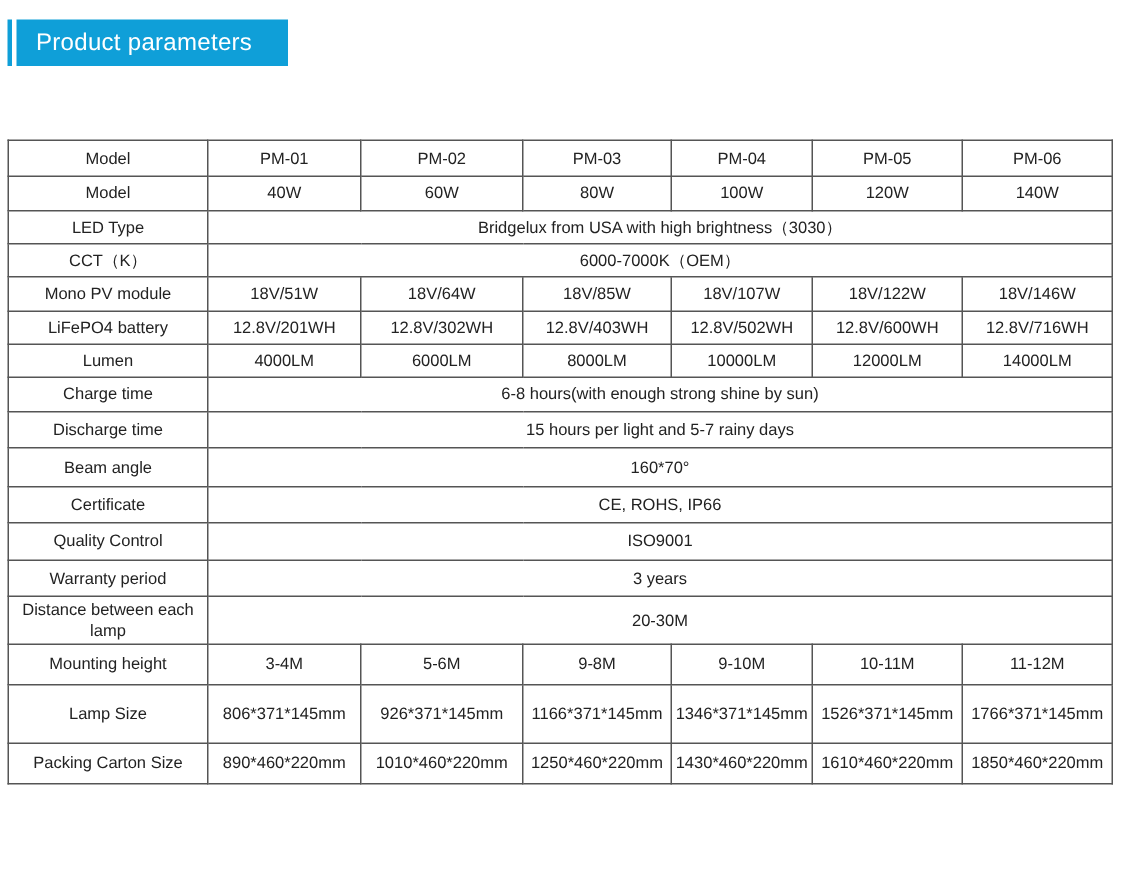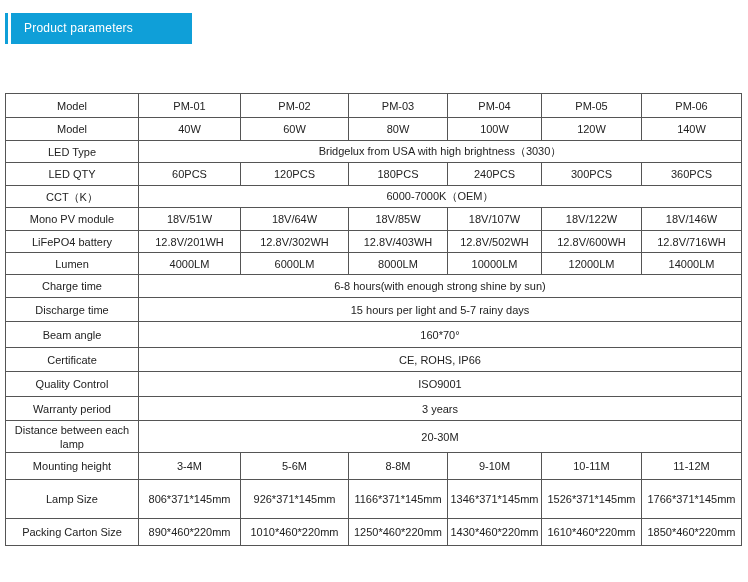--- a/index.html
+++ b/index.html
@@ -27,21 +27,21 @@
     }
     .header-accent {
       width: 3px;
       background: #0f9fd8;
       margin-right: 3px;
     }
     .header-box {
       width: 181px;
       background: #0f9fd8;
       color: #ffffff;
-      font-size: 12px;
+      font-size: 16px;
       line-height: 31px;
       padding-left: 13px;
       box-sizing: border-box;
       letter-spacing: 0.2px;
     }
     table.params {
       position: absolute;
       left: 5px;
       top: 93px;
       width: 737px;
@@ -105,29 +105,20 @@
           <td>60W</td>
           <td>80W</td>
           <td>100W</td>
           <td>120W</td>
           <td>140W</td>
         </tr>
         <tr style="height: 22px;">
           <td class="label">LED Type</td>
           <td colspan="6">Bridgelux from USA with high brightness（3030）</td>
         </tr>
-        <tr style="height: 23px;">
-          <td class="label">LED QTY</td>
-          <td>60PCS</td>
-          <td>120PCS</td>
-          <td>180PCS</td>
-          <td>240PCS</td>
-          <td>300PCS</td>
-          <td>360PCS</td>
-        </tr>
         <tr style="height: 22px;">
           <td class="label">CCT（K）</td>
           <td colspan="6">6000-7000K（OEM）</td>
         </tr>
         <tr style="height: 23px;">
           <td class="label">Mono PV module</td>
           <td>18V/51W</td>
           <td>18V/64W</td>
           <td>18V/85W</td>
           <td>18V/107W</td>
@@ -177,21 +168,21 @@
           <td colspan="6">3 years</td>
         </tr>
         <tr style="height: 32px;">
           <td class="label">Distance between each lamp</td>
           <td colspan="6">20-30M</td>
         </tr>
         <tr style="height: 27px;">
           <td class="label">Mounting height</td>
           <td>3-4M</td>
           <td>5-6M</td>
-          <td>8-8M</td>
+          <td>9-8M</td>
           <td>9-10M</td>
           <td>10-11M</td>
           <td>11-12M</td>
         </tr>
         <tr style="height: 39px;">
           <td class="label">Lamp Size</td>
           <td>806*371*145mm</td>
           <td>926*371*145mm</td>
           <td>1166*371*145mm</td>
           <td>1346*371*145mm</td>

